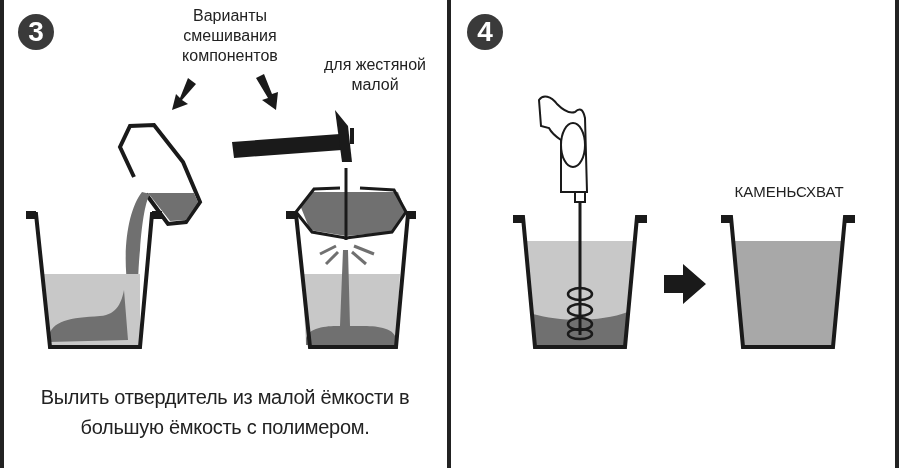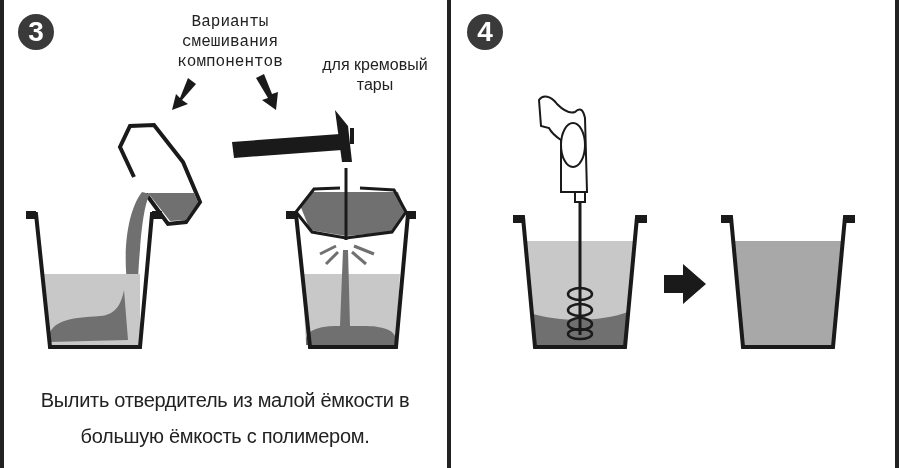--- a/index.html
+++ b/index.html
@@ -9,37 +9,37 @@
   .panel { position: absolute; top: 0; height: 468px; }
   .panel-left { left: 0; width: 448px; }
   .panel-right { left: 451px; width: 448px; }
   .divider { position: absolute; left: 447px; top: 0; width: 4px; height: 468px; background: #222; }
   .border-l { position: absolute; left: 0; top: 0; width: 4px; height: 468px; background: #222; }
   .border-r { position: absolute; right: 0; top: 0; width: 4px; height: 468px; background: #222; }
   .step-badge { position: absolute; top: 14px; width: 36px; height: 36px; border-radius: 50%;
                 background: #3a3a3a; color: #fff; font-weight: bold; font-size: 28px;
                 display: flex; align-items: center; justify-content: center; line-height: 1; }
   .label { position: absolute; text-align: center; font-size: 16px; line-height: 20px; color: #222; }
-  .caption { position: absolute; top: 382px; text-align: center; font-size: 20px; line-height: 36px; color: #222;
+  .caption { position: absolute; top: 382px; text-align: center; font-size: 20px; line-height: 30px; color: #222;
              font-family: "Liberation Sans", sans-serif; letter-spacing: -0.3px; }
   svg { position: absolute; left: 0; top: 0; }
 </style>
 </head>
 <body>
 
 <div class="frame">
   <div class="border-l"></div>
   <div class="border-r"></div>
   <div class="divider"></div>
 
   <div class="panel panel-left">
     <div class="step-badge" style="left:18px;">3</div>
 
-    <div class="label" style="left:150px; top:12px; width:160px;font-family:Liberation Mono, monospace;">Варианты смешивания компонентов</div>
-    <div class="label" style="left:320px; top:55px; width:110px;">для кремовый тары</div>
+    <div class="label" style="left:150px; top:6px; width:160px;">Варианты смешивания компонентов</div>
+    <div class="label" style="left:320px; top:55px; width:110px;">для жестяной малой</div>
 
     <svg width="448" height="370" viewBox="0 0 448 370">
 
       <g>
         <polygon points="188,78 196,84 182,100 188,104 172,110 176,94 180,98" fill="#1a1a1a"></polygon>
       </g>
       <g>
         <polygon points="256,78 264,74 272,94 278,92 276,110 262,100 268,98" fill="#1a1a1a"></polygon>
       </g>
 
@@ -83,20 +83,21 @@
         </g>
       </g>
     </svg>
 
     <div class="caption" style="left:10px; width:430px;">Вылить отвердитель из малой ёмкости в большую ёмкость с полимером.</div>
   </div>
 
   <div class="panel panel-right">
     <div class="step-badge" style="left:16px;">4</div>
 
+    <div class="label" style="left:268px; top:182px; width:140px; font-size:15px;">КАМЕНЬСХВАТ</div>
 
     <svg width="448" height="370" viewBox="0 0 448 370">
 
       <g>
         <polygon points="74,241 183,241 174,345 84,345" fill="#c8c8c8"></polygon>
         <path d="M82,314 C110,322 150,322 177,312 L174,345 L84,345 Z" fill="#707070"></path>
         <polyline points="62,217 72,217 84,347 174,347 186,217 196,217" fill="none" stroke="#1a1a1a" stroke-width="4"></polyline>
         <rect x="62" y="215" width="10" height="8" fill="#1a1a1a"></rect>
         <rect x="186" y="215" width="10" height="8" fill="#1a1a1a"></rect>
       </g>

